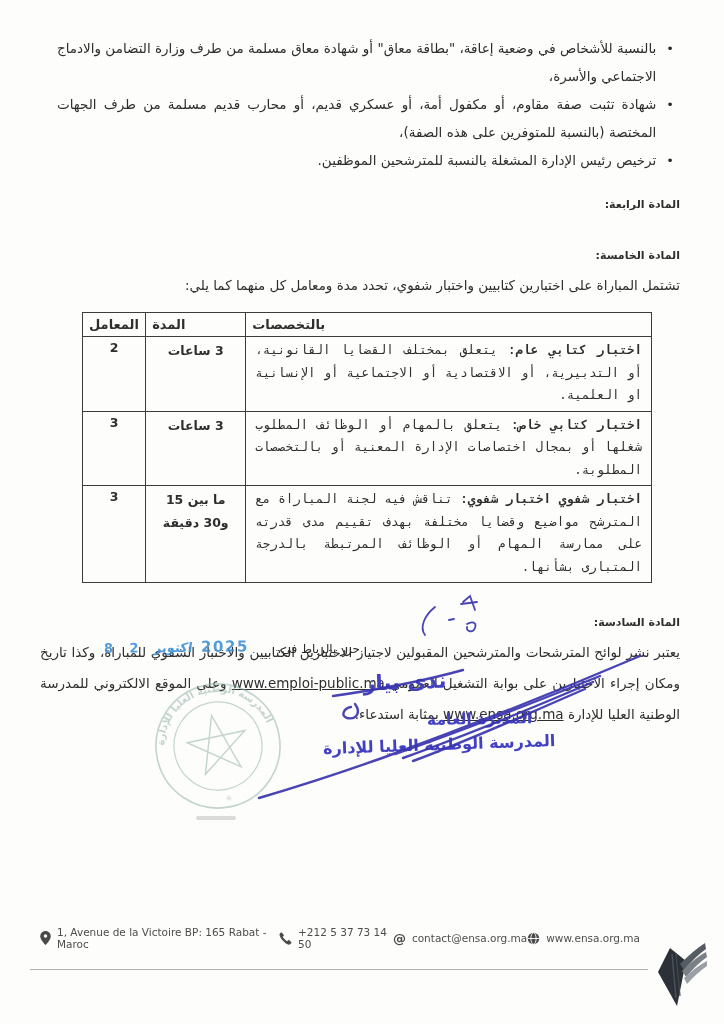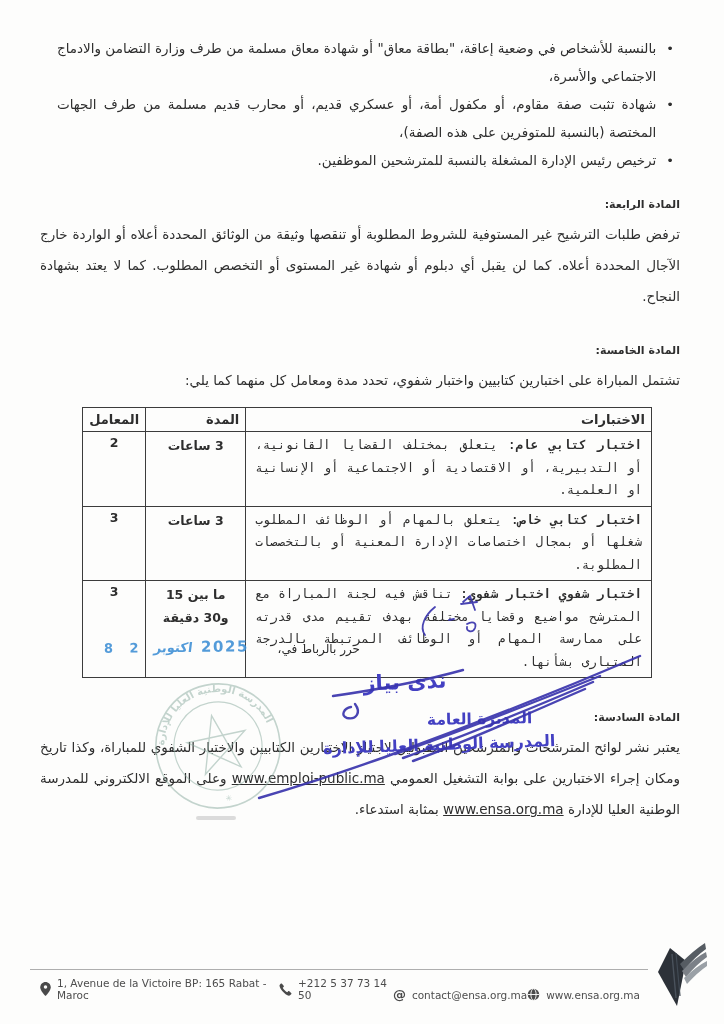--- a/index.html
+++ b/index.html
@@ -22,21 +22,21 @@
   .art-title { font-weight:bold; font-size:11px; margin-top:19px; line-height:24px; }
   .art-body { line-height:31px; text-align:justify; margin-top:2px; }
   
   table.exams {
     direction:rtl; border-collapse:collapse; width:570px;
     margin:11px 28px 0 auto; font-size:12.5px;
   }
   table.exams th, table.exams td {
     border:1.3px solid #3c3c3c; padding:3px 9px; vertical-align:top;
   }
-  table.exams th { font-weight:bold; text-align:right; padding:4px 6px; font-size:13px; }
+  table.exams th { font-weight:bold; text-align:left; padding:4px 6px; font-size:13px; }
   td.c-tests { width:405px; line-height:22.5px; text-align:justify; padding-bottom:10px;font-family:Liberation Mono, monospace; }
   td.c-dur   { width:100px; text-align:center; font-weight:bold; line-height:22.5px; }
   td.c-coef  { width:63px;  text-align:center; font-weight:bold; }
   .tlabel { font-weight:bold; }
   
   .doclink { color:#2e2e2e; text-decoration:underline; direction:ltr; unicode-bidi:embed; }
   
   .date-row { position:absolute; top:638px; left:0; width:724px; direction:rtl; }
   .date-label { position:absolute; right:364px; top:4px; font-size:12px; }
   .date-stamp {
@@ -55,22 +55,22 @@
   .sig-title { left:192px; top:118px; font-size:15.5px; transform:rotate(-1deg); }
   .sig-org { left:88px; top:143px; font-size:16px; transform:rotate(-2deg); }
   .sig svg.strokes { position:absolute; inset:0; }
   
   .round-stamp { position:absolute; left:148px; top:676px; width:140px; height:140px; opacity:.5; }
   .smudge { position:absolute; left:196px; top:816px; width:40px; height:4px;
             background:#bfbfbf; opacity:.55; border-radius:2px; }
   
   .footer-line { position:absolute; top:969px; left:30px; width:618px; height:1px;
                  background:#9a9a9a; opacity:.8; }
-  .footer { position:absolute; top:977px; left:40px; width:600px; display:flex;
-            justify-content:space-between; align-items:flex-end; direction:ltr;
+  .footer { position:absolute; top:926px; left:40px; width:600px; display:flex;
+            justify-content:space-between; align-items:center; direction:ltr;
             font-size:10.5px; color:#4d4d4d; }
   .f-item { display:flex; align-items:center; gap:6px; }
   .f-item svg { flex:0 0 auto; }
   .at-glyph { font-size:13px; font-weight:bold; color:#4a4a4a; line-height:1; }
   .logo { position:absolute; left:650px; top:940px; width:58px; height:72px; }
 </style>
 </head>
 <body>
 
 <div class="page">
@@ -86,29 +86,28 @@
         <span class="blt">•</span>
         <span class="blt-text">شهادة تثبت صفة مقاوم، أو مكفول أمة، أو عسكري قديم، أو محارب قديم مسلمة من طرف الجهات المختصة (بالنسبة للمتوفرين على هذه الصفة)،</span>
       </li>
       <li>
         <span class="blt">•</span>
         <span class="blt-text">ترخيص رئيس الإدارة المشغلة بالنسبة للمترشحين الموظفين.</span>
       </li>
     </ul>
 
     <div class="art-title">المادة الرابعة:</div>
-    <div class="art-body">ترفض طلبات الترشيح غير المستوفية للشروط المطلوبة أو تنقصها وثيقة من الوثائق المحددة أعلاه أو الواردة خارج الآجال المحددة أعلاه. كما لن يقبل أي دبلوم أو شهادة غير المستوى أو التخصص المطلوب. كما لا يعتد بشهادة النجاح.</div>
 
     <div class="art-title" style="margin-top:27px">المادة الخامسة:</div>
     <div class="art-body">تشتمل المباراة على اختبارين كتابيين واختبار شفوي، تحدد مدة ومعامل كل منهما كما يلي:</div>
 
     <table class="exams">
       <thead>
         <tr>
-          <th>الاختبارات</th>
+          <th>بالتخصصات</th>
           <th>المدة</th>
           <th>المعامل</th>
         </tr>
       </thead>
       <tbody>
         <tr>
           <td class="c-tests"><span class="tlabel">اختبار كتابي عام:</span><span> يتعلق بمختلف القضايا القانونية، أو التدبيرية، أو الاقتصادية أو الاجتماعية أو الإنسانية او العلمية.</span></td>
           <td class="c-dur">3 ساعات</td>
           <td class="c-coef">2</td>
         </tr>

